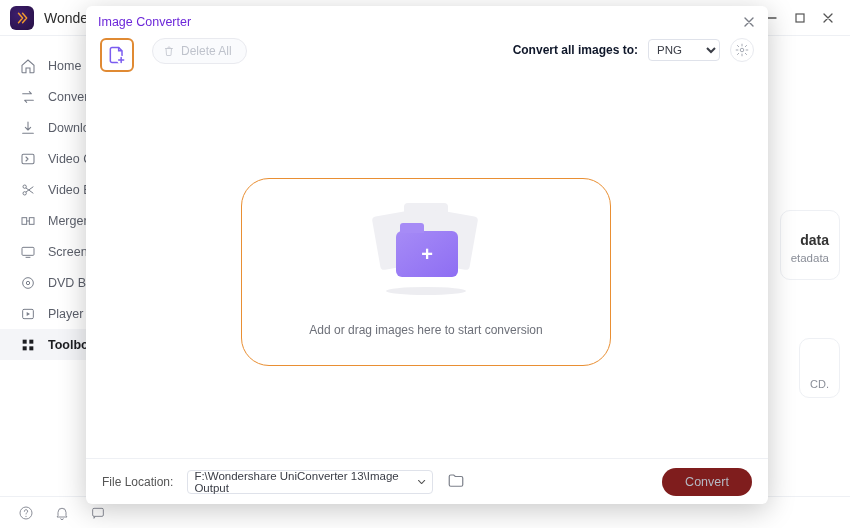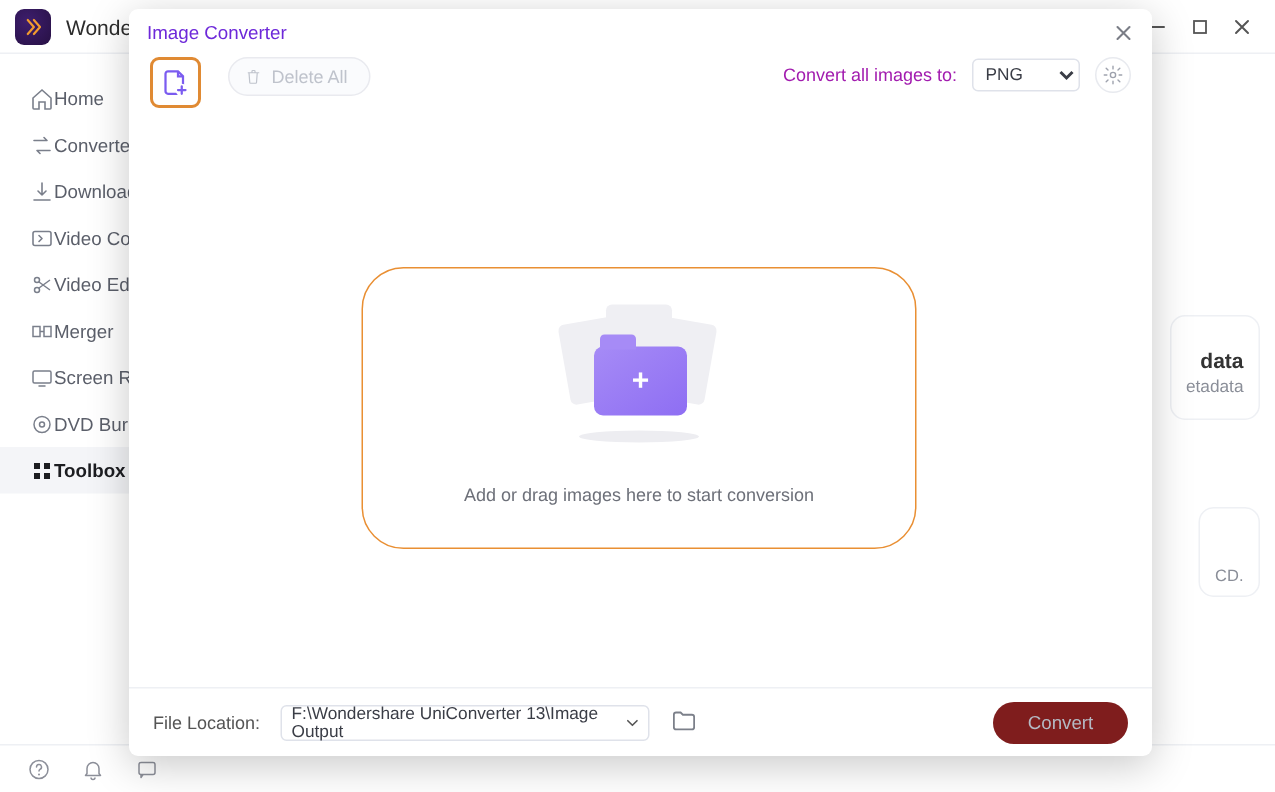--- a/index.html
+++ b/index.html
@@ -24,21 +24,21 @@
   .win-btn { width: 20px; height: 20px; display: flex; align-items: center; justify-content: center; cursor: pointer; color: #555; }
   .win-btn svg { width: 12px; height: 12px; }
 
   
   .sidebar {
     position: absolute; left: 0; top: 36px; bottom: 32px; width: 152px;
     padding-top: 14px; background: #fff;
   }
   .side-item {
     display: flex; align-items: center; height: 31px; padding-left: 20px;
-    font-size: 12.5px; color: #5b5f6a; cursor: pointer; gap: 0;
+    font-size: 12.5px; color: #5b5f6a; cursor: pointer; gap: 12px;
   }
   .side-item .ic { width: 16px; height: 16px; display: flex; align-items: center; justify-content: center; color:#7a7f8b; }
   .side-item.active { background: #f4f5f8; color: #1c1d21; font-weight: 600; }
   .side-item.active .ic { color:#1c1d21; }
 
   
   .main-bottom {
     position: absolute; left: 0; right: 0; bottom: 0; height: 32px;
     display: flex; align-items: center; padding: 0 18px; gap: 20px;
     border-top: 1px solid #eef0f4;
@@ -71,21 +71,21 @@
     width: 34px; height: 34px; border: 2px solid #e08a33; border-radius: 6px;
     display: flex; align-items: center; justify-content: center; cursor: pointer;
     background: #fff;
   }
   .delete-btn {
     height: 26px; padding: 0 14px 0 10px; display: flex; align-items: center; gap: 6px;
     border: 1px solid #e9eaef; background: #fafbfd; border-radius: 14px; color: #bfc3cc;
     font-size: 12px; cursor: default;
   }
   .tool-right { margin-left: auto; display: flex; align-items: center; gap: 10px; }
-  .tool-right .lbl { font-size: 12px; color: #a21caf; }
+  .tool-right .lbl { font-size: 12px; color: #0f172a; font-weight: bold; }
   .format-select {
     width: 72px; height: 22px; border: 1px solid #dfe2ea; border-radius: 4px;
     background: #fff; font-size: 11.5px; color: #3a3d46; padding: 0 4px; cursor: pointer;
   }
   .settings-btn {
     width: 24px; height: 24px; border: 1px solid #e8eaef; border-radius: 50%;
     display: flex; align-items: center; justify-content: center; color:#9ea2ad; cursor: pointer;
   }
 
   .modal-body { flex: 1; position: relative; }
@@ -230,20 +230,29 @@
     <span>Screen Recorder</span>
   </div>
   <div class="side-item">
     <span class="ic">
         <svg width="16" height="16" viewBox="0 0 24 24">
           <circle cx="12" cy="12" r="8" fill="none" stroke="currentColor" stroke-width="1.5"></circle>
           <circle cx="12" cy="12" r="2.5" fill="none" stroke="currentColor" stroke-width="1.5"></circle>
         </svg>
       </span>
     <span>DVD Burner</span>
+  </div>
+  <div class="side-item">
+    <span class="ic">
+        <svg width="16" height="16" viewBox="0 0 24 24">
+          <rect x="4" y="5" width="16" height="14" rx="2" fill="none" stroke="currentColor" stroke-width="1.5"></rect>
+          <path d="M10 9l5 3-5 3z" fill="currentColor"></path>
+        </svg>
+      </span>
+    <span>Player</span>
   </div>
   <div class="side-item active">
     <span class="ic">
         <svg width="16" height="16" viewBox="0 0 24 24">
           <rect x="4" y="4" width="6" height="6" fill="currentColor"></rect>
           <rect x="14" y="4" width="6" height="6" fill="currentColor"></rect>
           <rect x="4" y="14" width="6" height="6" fill="currentColor"></rect>
           <rect x="14" y="14" width="6" height="6" fill="currentColor"></rect>
         </svg>
       </span>

